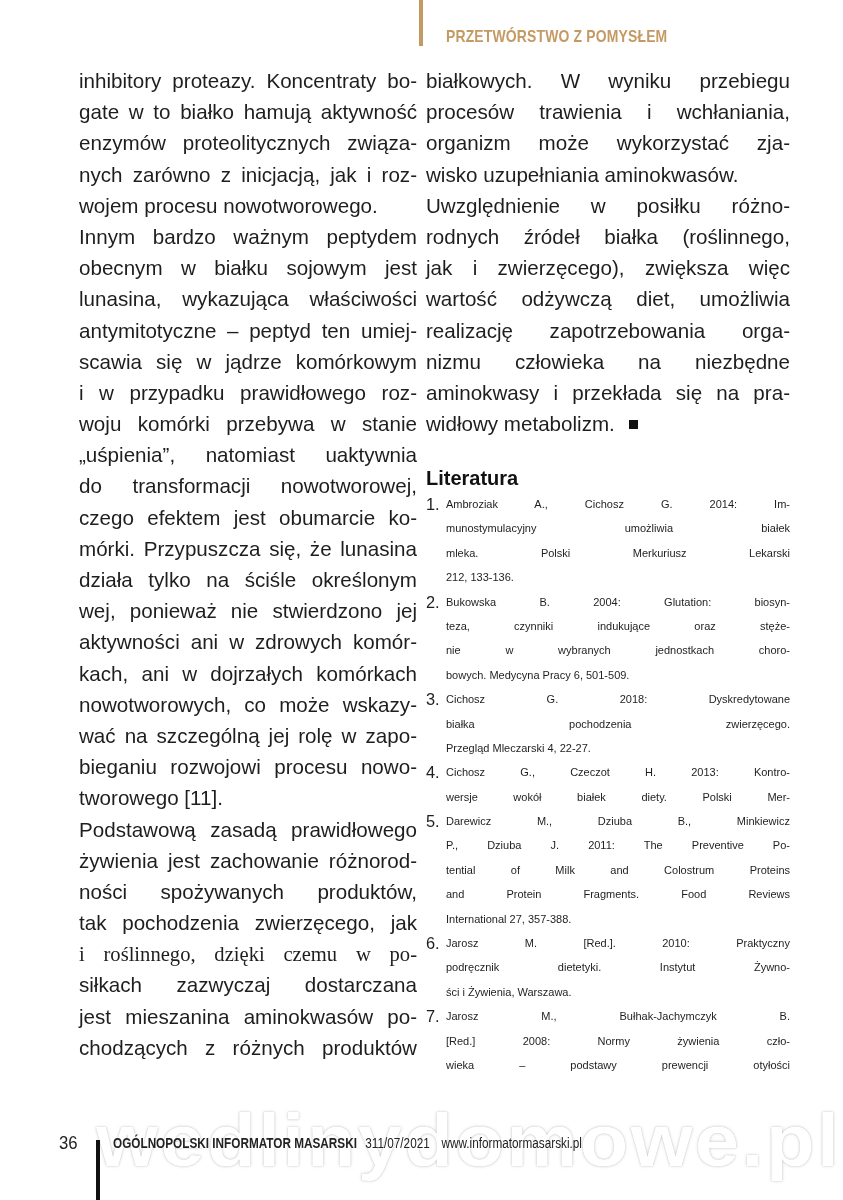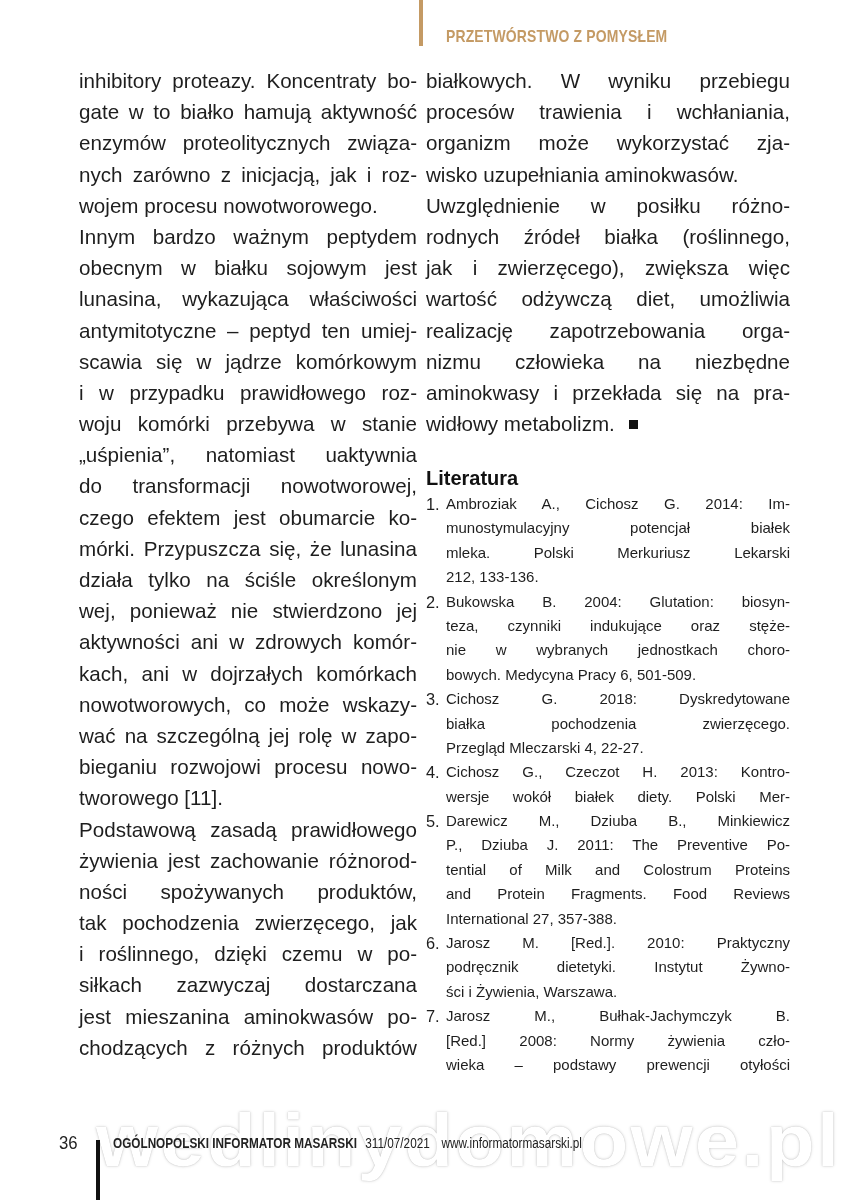--- a/index.html
+++ b/index.html
@@ -18,21 +18,21 @@
   .line { font-size:20.6px; line-height:31.2px; height:31.2px; white-space:nowrap;
           text-align:justify; text-align-last:justify; }
   .line.last { text-align-last:left; }
 
   .end-mark { display:inline-block; width:9px; height:9px; background:#111; margin-left:14px; vertical-align:2px; }
 
   .lit-heading { position:absolute; left:426px; top:467px; font-size:20px; font-weight:bold; color:#111; }
   .ref-list { position:absolute; left:426px; top:492px; width:364px; }
   .ref { position:relative; padding-left:20px; }
   .ref-num { position:absolute; left:0; top:0; font-size:16.4px; line-height:24.4px; }
-  .ref-line { font-size:15px; line-height:24.4px; height:24.4px; white-space:nowrap;
+  .ref-line { font-size:11px; line-height:24.4px; height:24.4px; white-space:nowrap;
               text-align:justify; text-align-last:justify; }
   .ref-line.last { text-align-last:left; }
 
   .watermark { position:absolute; left:96px; top:1098px; font-size:74px; font-weight:bold;
                color:#ffffff; letter-spacing:2px; white-space:nowrap;
                text-shadow:0 0 3px rgba(0,0,0,0.18), 0 0 1px rgba(0,0,0,0.25);
                transform:scaleX(1.08); transform-origin:left center; }
 
   .page-number { position:absolute; left:59px; top:1132px; font-size:19px; color:#222;
                  transform:scaleX(0.88); transform-origin:left center; }
@@ -71,21 +71,21 @@
     <div class="line"><span style="display: inline;">aktywności ani w zdrowych komór-</span></div>
     <div class="line"><span style="display: inline;">kach, ani w dojrzałych komórkach</span></div>
     <div class="line"><span style="display: inline;">nowotworowych, co może wskazy-</span></div>
     <div class="line"><span style="display: inline;">wać na szczególną jej rolę w zapo-</span></div>
     <div class="line"><span style="display: inline;">bieganiu rozwojowi procesu nowo-</span></div>
     <div class="line last"><span style="display: inline;">tworowego [11].</span></div>
     <div class="line"><span style="display: inline;">Podstawową zasadą prawidłowego</span></div>
     <div class="line"><span style="display: inline;">żywienia jest zachowanie różnorod-</span></div>
     <div class="line"><span style="display: inline;">ności spożywanych produktów,</span></div>
     <div class="line"><span style="display: inline;">tak pochodzenia zwierzęcego, jak</span></div>
-    <div class="line"><span style="display: inline;">i roślinnego, dzięki czemu w po-</span></div>
+    <div class="line"><span style="display: inline; font-family: Liberation Serif, serif;">i roślinnego, dzięki czemu w po-</span></div>
     <div class="line"><span style="display: inline;">siłkach zazwyczaj dostarczana</span></div>
     <div class="line"><span style="display: inline;">jest mieszanina aminokwasów po-</span></div>
     <div class="line"><span style="display: inline;">chodzących z różnych produktów</span></div>
   </div>
 
 <div class="col col-right" id="right-col">
     <div class="line"><span style="display: inline;">białkowych. W wyniku przebiegu</span></div>
     <div class="line"><span style="display: inline;">procesów trawienia i wchłaniania,</span></div>
     <div class="line"><span style="display: inline;">organizm może wykorzystać zja-</span></div>
     <div class="line last"><span style="display: inline;">wisko uzupełniania aminokwasów.</span></div>
@@ -97,21 +97,21 @@
     <div class="line"><span style="display: inline;">nizmu człowieka na niezbędne</span></div>
     <div class="line"><span style="display: inline;">aminokwasy i przekłada się na pra-</span></div>
     <div class="line last"><span style="display: inline;">widłowy metabolizm.</span><span class="end-mark"></span></div>
   </div>
 
 <div class="lit-heading">Literatura</div>
 <div class="ref-list" id="ref-list">
     <div class="ref">
       <span class="ref-num">1.</span>
       <div class="ref-line">Ambroziak A., Cichosz G. 2014: Im-</div>
-      <div class="ref-line">munostymulacyjny potencjał białek</div>
+      <div class="ref-line">munostymulacyjny umożliwia białek</div>
       <div class="ref-line">mleka. Polski Merkuriusz Lekarski</div>
       <div class="ref-line last">212, 133-136.</div>
     </div>
     <div class="ref">
       <span class="ref-num">2.</span>
       <div class="ref-line">Bukowska B. 2004: Glutation: biosyn-</div>
       <div class="ref-line">teza, czynniki indukujące oraz stęże-</div>
       <div class="ref-line">nie w wybranych jednostkach choro-</div>
       <div class="ref-line last">bowych. Medycyna Pracy 6, 501-509.</div>
     </div>

